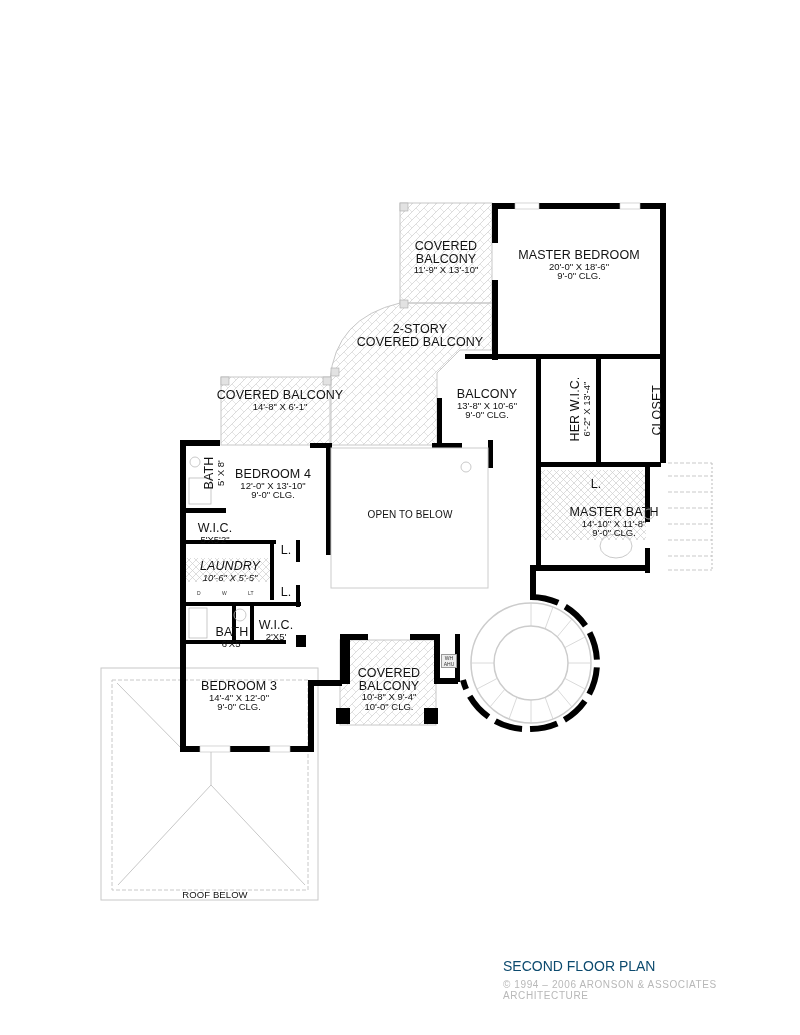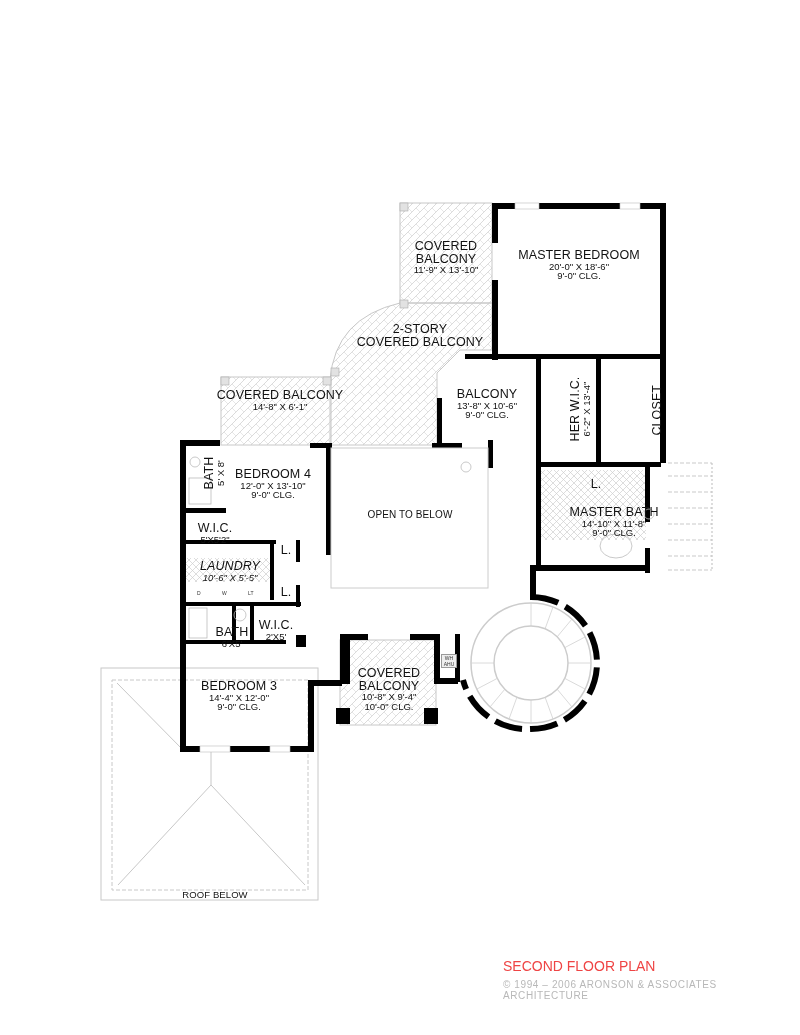--- a/index.html
+++ b/index.html
@@ -5,21 +5,21 @@
   html, body { margin:0; padding:0; background:#ffffff; }
   body { width:800px; height:1035px; position:relative; overflow:hidden;
          font-family:"Liberation Sans", sans-serif; color:#111; }
   svg.plan { position:absolute; left:0; top:0; }
   .lbl { position:absolute; text-align:center; line-height:1.0; color:#111; white-space:nowrap; }
   .lbl .n { display:block; font-size:12.5px; letter-spacing:0.1px; }
   .lbl .d { display:block; font-size:9.5px; }
   .lbl.sm .n { font-size:11px; }
   .vert { transform:rotate(-90deg); transform-origin:center center; }
   .fix { position:absolute; font-size:5px; color:#333; text-align:center; }
-  .title { position:absolute; left:503px; top:958px; font-size:14px; color:#ef4444; }
+  .title { position:absolute; left:503px; top:958px; font-size:14px; color:#0c4a6e; }
   .copy { position:absolute; left:503px; top:979px; font-size:10px; color:#b8b8b8; letter-spacing:0.6px; }
 </style>
 </head>
 <body>
 
 <svg class="plan" width="800" height="1035" viewBox="0 0 800 1035">
   <defs>
     <pattern id="herring" patternUnits="userSpaceOnUse" width="8" height="8">
       <path d="M0 8 L8 0 M-2 2 L2 -2 M6 10 L10 6" stroke="#d2d2d2" stroke-width="0.8"></path>
       <path d="M0 0 L4 4" stroke="#dcdcdc" stroke-width="0.7"></path>

